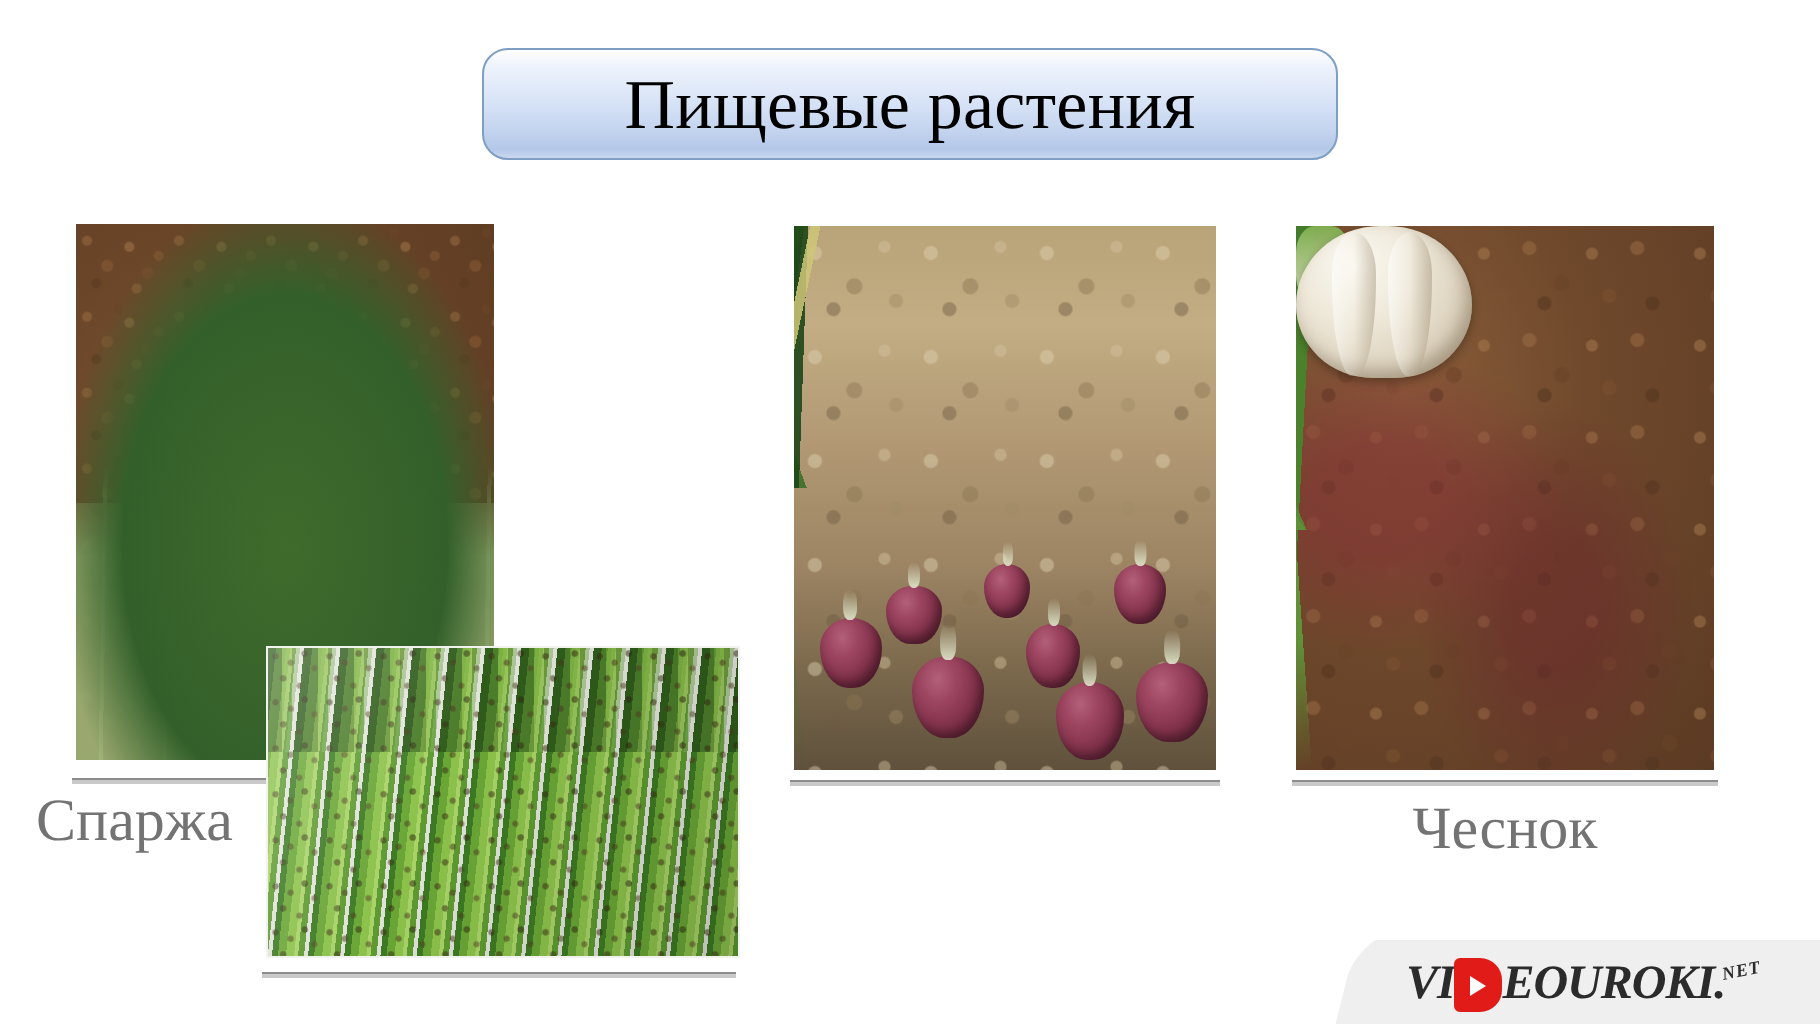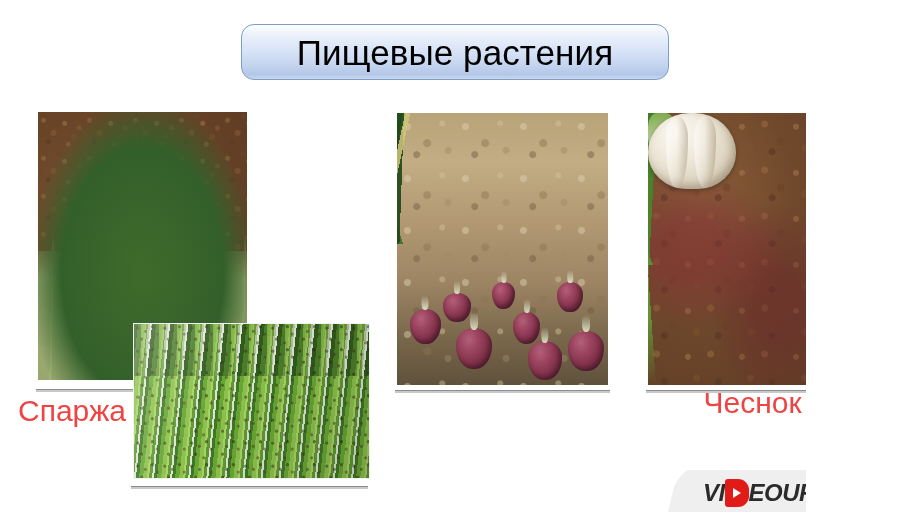--- a/index.html
+++ b/index.html
@@ -5,24 +5,25 @@
   html, body {
     margin: 0;
     padding: 0;
     background: #ffffff;
   }
   body {
     font-family: "Liberation Sans", sans-serif;
   }
   #slide {
     position: relative;
-    width: 806px;
+    width: 910px;
     height: 512px;
     background: #ffffff;
     overflow: hidden;
+    font-family: Liberation Serif, serif;
   }
 
   
   .title-box {
     position: absolute;
     left: 241px;
     top: 24px;
     width: 428px;
     height: 56px;
     box-sizing: border-box;
@@ -319,39 +320,39 @@
   .ga-red-mulch {
     top: 88%;
     background-image:
       radial-gradient(ellipse at 20% 50%, rgba(132,46,52,.55) 0 14%, transparent 40%),
       radial-gradient(ellipse at 62% 70%, rgba(108,38,44,.5) 0 12%, transparent 38%);
   }
 
   
   .caption {
     position: absolute;
-    color: #ef4444;
+    color: #737373;
     font-size: 30px;
     line-height: 37px;
   }
   #caption-asparagus {
     left: 18px;
     top: 392px;
     width: 126px;
     text-align: left;
   }
   #caption-onion {
     left: 397px;
     top: 392px;
     width: 211px;
     text-align: center;
   }
   #caption-garlic {
     left: 648px;
-    top: 384px;
+    top: 396px;
     width: 209px;
     text-align: center;
   }
 
   
   #watermark {
     position: absolute;
     left: 655px;
     top: 470px;
     width: 255px;

